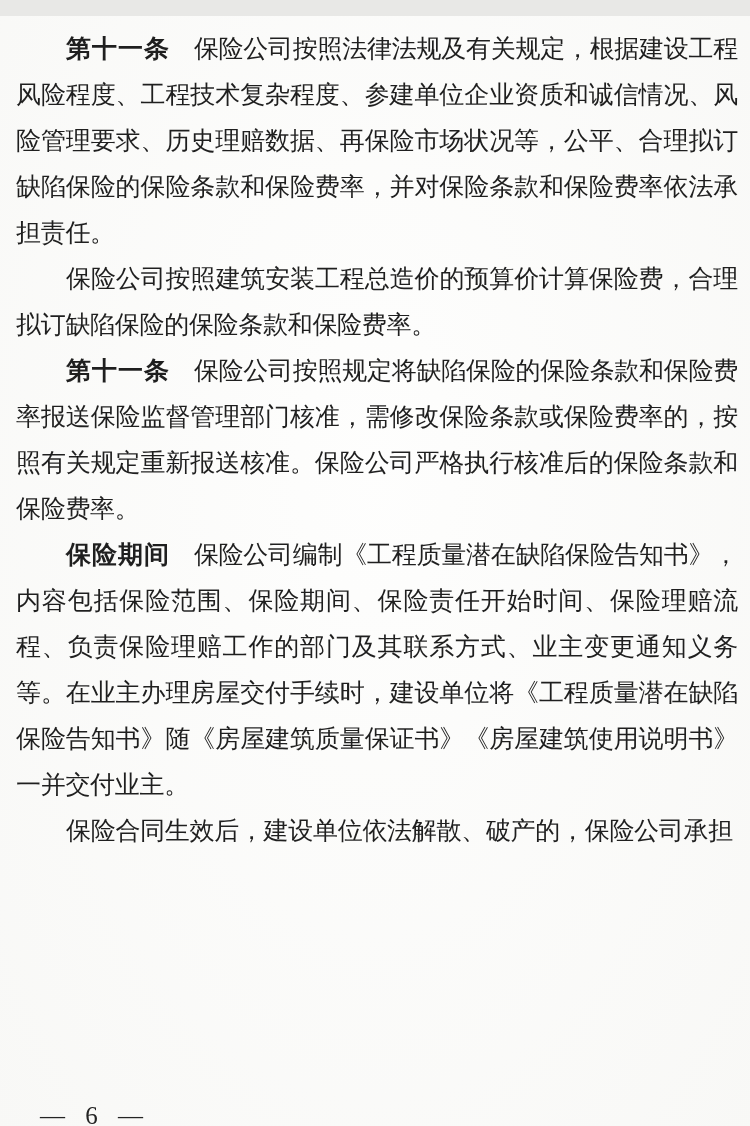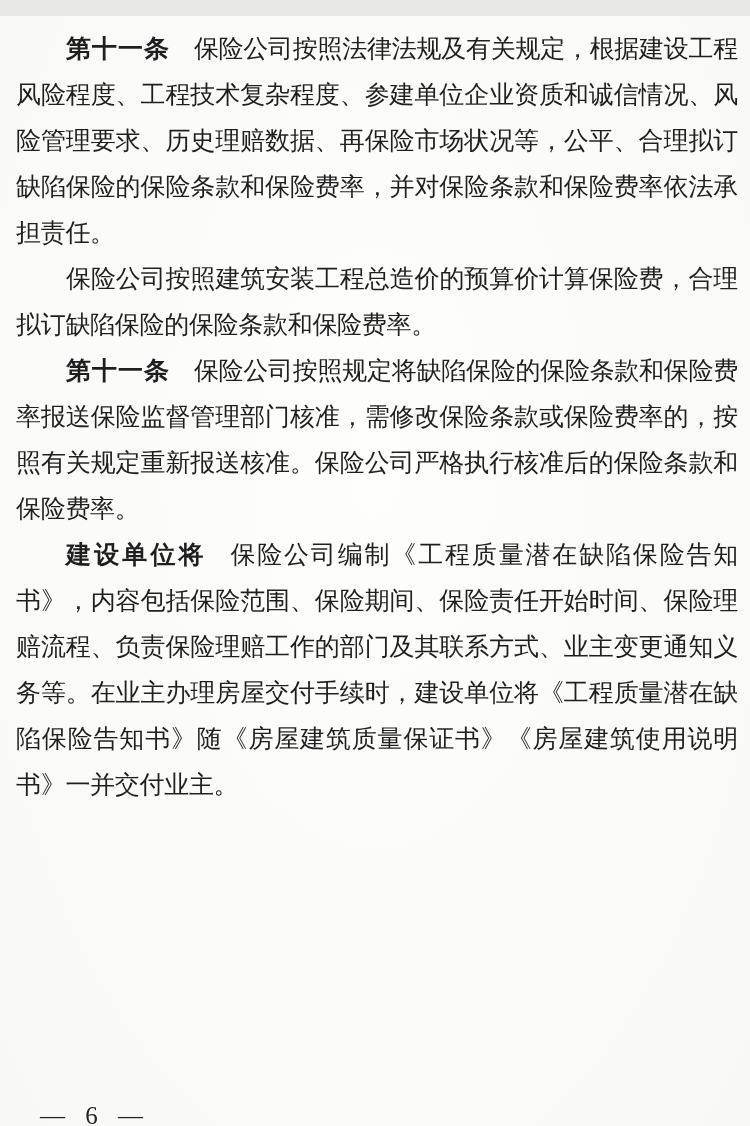--- a/index.html
+++ b/index.html
@@ -60,20 +60,21 @@
 <div class="page">
   <div class="content">
 
     <p class="para"><span class="article-label">第十一条</span><span>保险公司按照法律法规及有关规定，根据建设工程风险程度、工程技术复杂程度、参建单位企业资质和诚信情况、风险管理要求、历史理赔数据、再保险市场状况等，公平、合理拟订缺陷保险的保险条款和保险费率，并对保险条款和保险费率依法承担责任。</span></p>
 
     <p class="para"><span>保险公司按照建筑安装工程总造价的预算价计算保险费，合理拟订缺陷保险的保险条款和保险费率。</span></p>
 
 
     <p class="para"><span class="article-label">第十一条</span><span>保险公司按照规定将缺陷保险的保险条款和保险费率报送保险监督管理部门核准，需修改保险条款或保险费率的，按照有关规定重新报送核准。保险公司严格执行核准后的保险条款和保险费率。</span></p>
 
-    <p class="para"><span class="article-label">建设单位将</span><span>保险公司编制《工程质量潜在缺陷保险告知书》，内容包括保险范围、保险期间、保险责任开始时间、保险理赔流程、负责保险理赔工作的部门及其联系方式、业主变更通知义务等。在业主办理房屋交付手续时，建设单位将《工程质量潜在缺陷保险告知书》随《房屋建筑质量保证书》《房屋建筑使用说明书》一并交付业主。</span></p>
+    <p class="para"><span class="article-label">保险期间</span><span>保险公司编制《工程质量潜在缺陷保险告知书》，内容包括保险范围、保险期间、保险责任开始时间、保险理赔流程、负责保险理赔工作的部门及其联系方式、业主变更通知义务等。在业主办理房屋交付手续时，建设单位将《工程质量潜在缺陷保险告知书》随《房屋建筑质量保证书》《房屋建筑使用说明书》一并交付业主。</span></p>
 
 
+    <p class="para"><span>保险合同生效后，建设单位依法解散、破产的，保险公司承担</span></p>
 
   </div>
 
   <div class="footer"><span>— 6 —</span></div>
 </div>
 
 </body></html>

